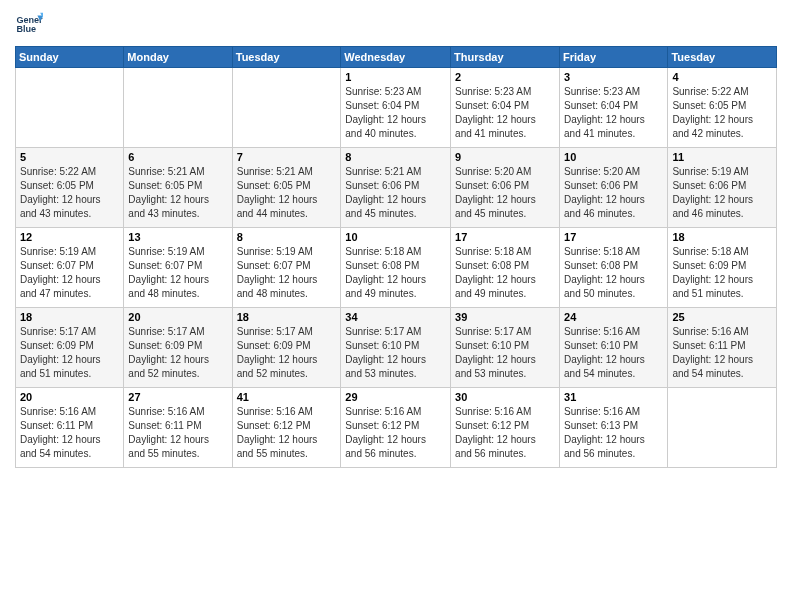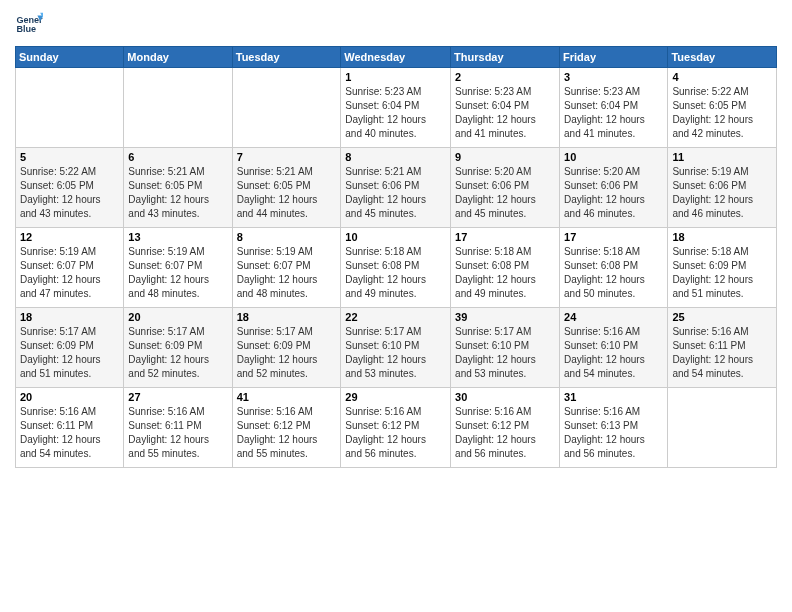--- a/index.html
+++ b/index.html
@@ -278,21 +278,21 @@
 and 52 minutes.</div>
           </td>
           <td>
             <span class="day-num">18</span>
             <div class="day-info" style="white-space: pre-line;">Sunrise: 5:17 AM
 Sunset: 6:09 PM
 Daylight: 12 hours
 and 52 minutes.</div>
           </td>
           <td>
-            <span class="day-num">22</span>
+            <span class="day-num">34</span>
             <div class="day-info" style="white-space: pre-line;">Sunrise: 5:17 AM
 Sunset: 6:10 PM
 Daylight: 12 hours
 and 53 minutes.</div>
           </td>
           <td>
             <span class="day-num">39</span>
             <div class="day-info" style="white-space: pre-line;">Sunrise: 5:17 AM
 Sunset: 6:10 PM
 Daylight: 12 hours

